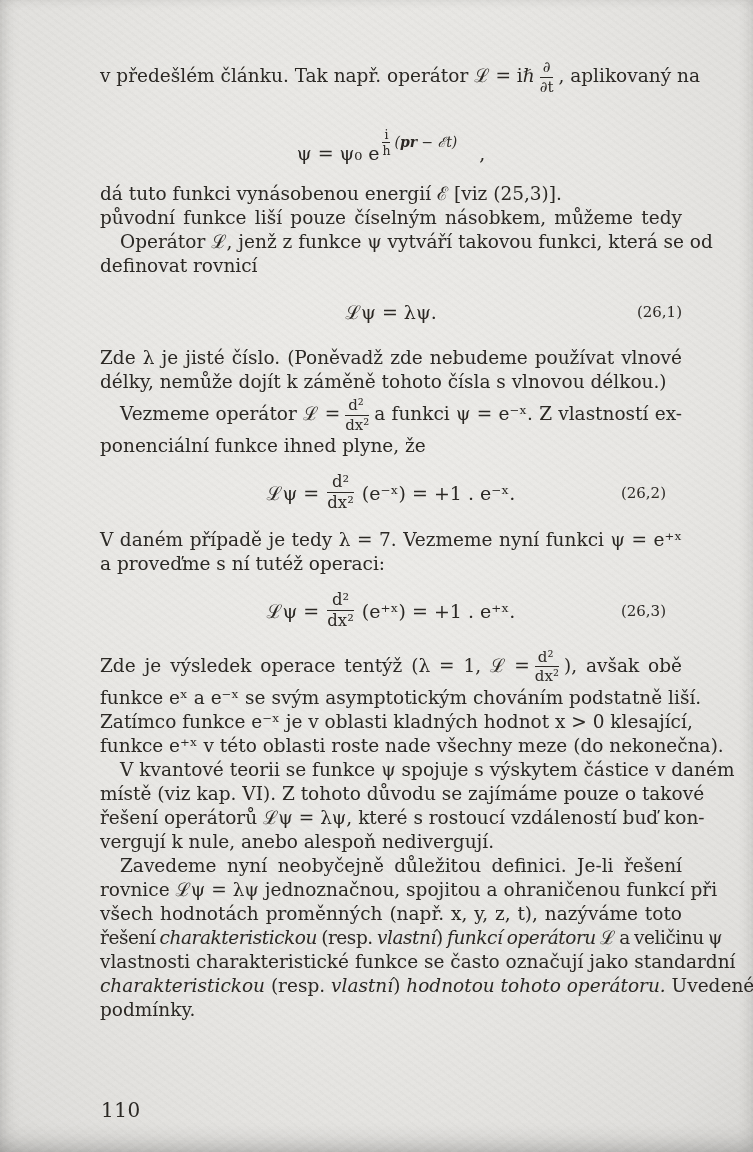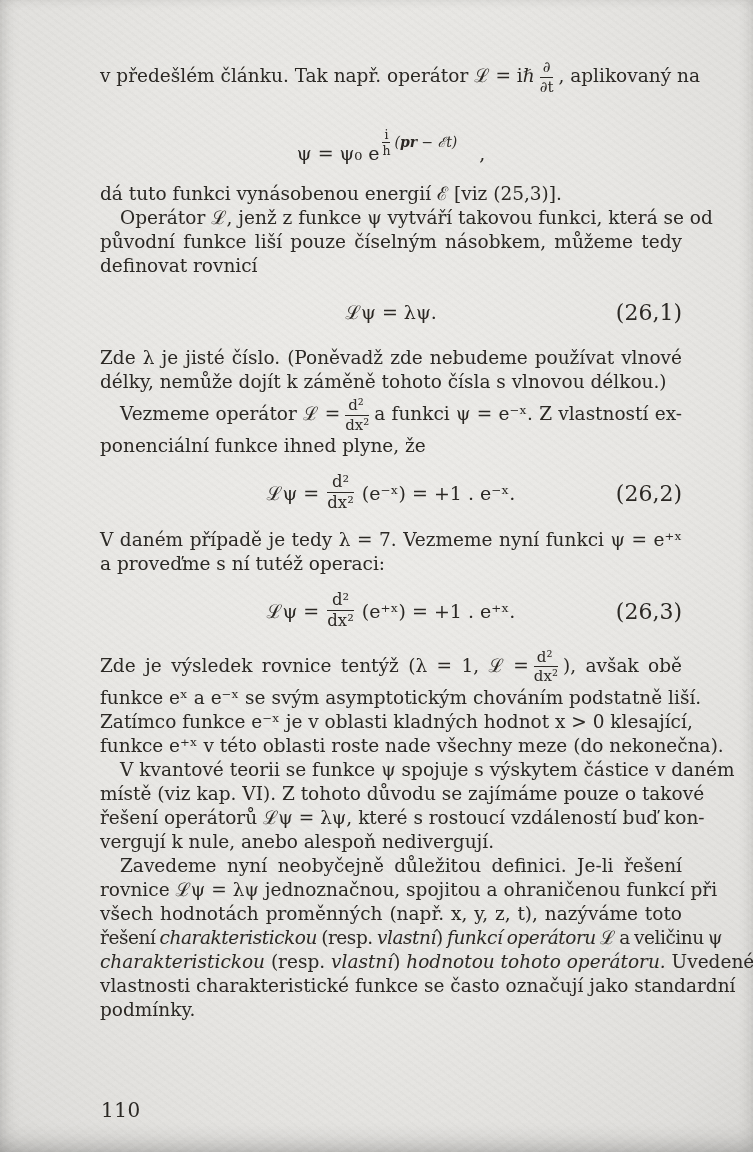--- a/index.html
+++ b/index.html
@@ -43,24 +43,24 @@
   .psi-body { display:inline-block; position:relative; top:22px; font-size:19px; }
   .psi-exp  { display:inline-block; vertical-align:13px; font-size:14px; margin-left:3px; }
   .expfrac  { font-size:12.5px; margin:0 4px 0 0; }
   .expfrac .fnum { border-bottom:1.1px solid #2b2824; padding:0 2px 0; }
   .exp-arg  { font-style:italic; }
   .bold-it  { font-weight:bold; font-style:italic; }
   .psi-comma { margin-left:22px; }
 
   
   .eq-row { position:relative; text-align:center; margin:21px 0; font-size:19px; }
-  .eq-row.withfrac { margin:15px 0; }
+  .eq-row.withfrac { margin:15px 16px; }
   .eq-body { display:inline-flex; align-items:center; gap:6px; }
   .eqfrac { font-size:16.5px; margin:0 2px; }
-  .eq-number { position:absolute; right:0; top:50%; transform:translateY(-50%); font-size:22px; }
+  .eq-number { position:absolute; right:0; top:50%; transform:translateY(-50%); font-size:15px; }
 
   .italic { font-style:italic; }
 
   .page-number { position:absolute; left:101px; top:1098px; font-size:20px; letter-spacing:0.5px; }
 </style>
 </head>
 <body>
 
 <div class="page">
   <div class="content">
@@ -71,22 +71,22 @@
 
     <div class="display-formula">
       <span class="psi-body"><span>ψ = ψ₀ e</span><span class="psi-exp"><span class="ifrac expfrac"><span class="fnum">i</span><span class="fden">h</span></span><span class="exp-arg"><span>(</span><span class="bold-it">pr</span><span> − ℰt)</span></span></span><span class="psi-comma">,</span></span>
     </div>
 
     <div class="para">
       <div class="line last">dá tuto funkci vynásobenou energií ℰ [viz (25,3)].</div>
     </div>
 
     <div class="para">
+      <div class="line">původní funkce liší pouze číselným násobkem, můžeme tedy</div>
       <div class="line indent">Operátor ℒ, jenž z funkce ψ vytváří takovou funkci, která se od</div>
-      <div class="line">původní funkce liší pouze číselným násobkem, můžeme tedy</div>
       <div class="line last">definovat rovnicí</div>
     </div>
 
     <div class="eq-row">
       <span class="eq-body">
           <span>ℒψ = λψ.</span>
         </span>
       <span class="eq-number">(26,1)</span>
     </div>
 
@@ -123,39 +123,39 @@
           <span class="ifrac eqfrac">
             <span class="fnum">d²</span>
             <span class="fden">dx²</span>
           </span>
           <span>(e⁺ˣ) = +1 . e⁺ˣ.</span>
         </span>
       <span class="eq-number">(26,3)</span>
     </div>
 
     <div class="para">
-      <div class="line xfrac"><span>Zde je výsledek rovnice tentýž (λ = 1, ℒ =</span><span class="ifrac"><span class="fnum">d²</span><span class="fden">dx²</span></span><span>), avšak obě</span></div>
+      <div class="line xfrac"><span>Zde je výsledek operace tentýž (λ = 1, ℒ =</span><span class="ifrac"><span class="fnum">d²</span><span class="fden">dx²</span></span><span>), avšak obě</span></div>
       <div class="line">funkce eˣ a e⁻ˣ se svým asymptotickým chováním podstatně liší.</div>
       <div class="line">Zatímco funkce e⁻ˣ je v oblasti kladných hodnot x &gt; 0 klesající,</div>
       <div class="line last">funkce e⁺ˣ v této oblasti roste nade všechny meze (do nekonečna).</div>
     </div>
 
     <div class="para">
       <div class="line indent">V kvantové teorii se funkce ψ spojuje s výskytem částice v daném</div>
       <div class="line">místě (viz kap. VI). Z tohoto důvodu se zajímáme pouze o takové</div>
       <div class="line">řešení operátorů ℒψ = λψ, které s rostoucí vzdáleností buď kon-</div>
       <div class="line last">vergují k nule, anebo alespoň nedivergují.</div>
     </div>
 
     <div class="para">
       <div class="line indent">Zavedeme nyní neobyčejně důležitou definici. Je-li řešení</div>
       <div class="line">rovnice ℒψ = λψ jednoznačnou, spojitou a ohraničenou funkcí při</div>
       <div class="line">všech hodnotách proměnných (např. x, y, z, t), nazýváme toto</div>
       <div class="line tight"><span>řešení </span><span class="italic">charakteristickou</span><span> (resp. </span><span class="italic">vlastní</span><span>) </span><span class="italic">funkcí operátoru</span><span> ℒ a veličinu ψ</span></div>
+      <div class="line">vlastnosti charakteristické funkce se často označují jako standardní</div>
       <div class="line"><span class="italic">charakteristickou</span><span> (resp. </span><span class="italic">vlastní</span><span>) </span><span class="italic">hodnotou tohoto operátoru.</span><span> Uvedené</span></div>
-      <div class="line">vlastnosti charakteristické funkce se často označují jako standardní</div>
       <div class="line last">podmínky.</div>
     </div>
 
   </div>
 
   <div class="page-number">110</div>
 </div>
 
 </body></html>

